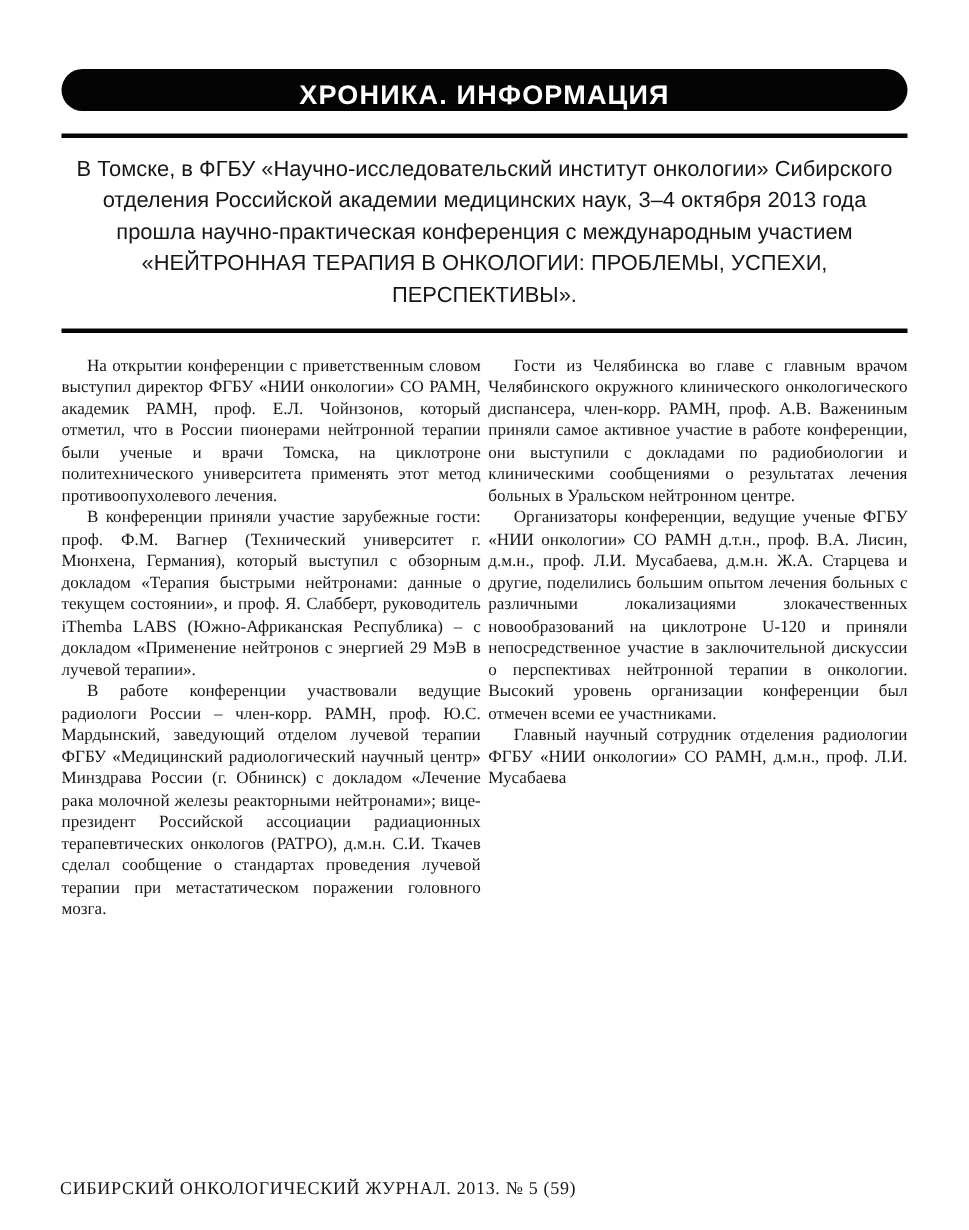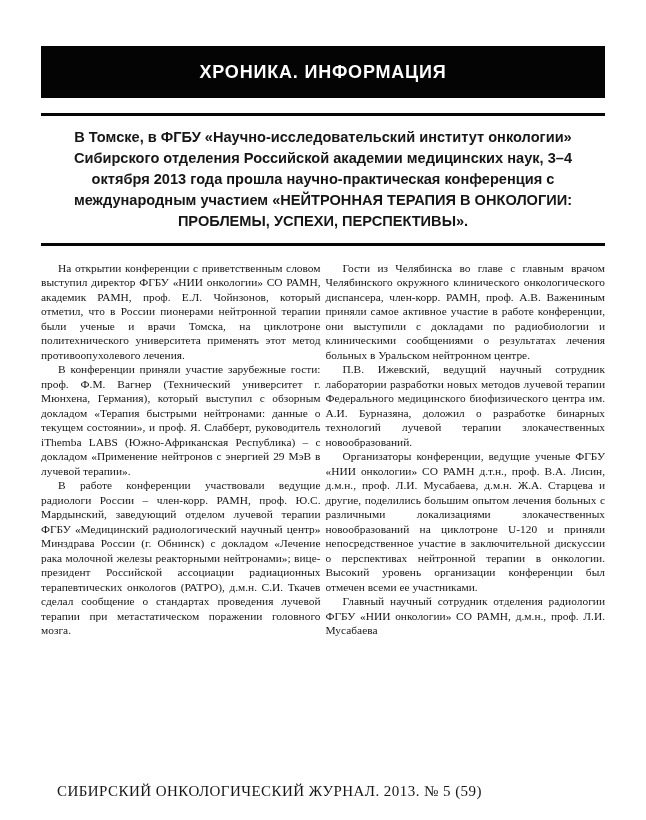--- a/index.html
+++ b/index.html
@@ -9,41 +9,42 @@
     height: 820px;
     background: #ffffff;
     box-sizing: border-box;
     padding: 46px 41px;
     font-family: "Liberation Serif", serif;
     color: #161616;
     overflow: hidden;
   }
   .header-bar {
     background: #040404;
-    height: 52px;
+    height: 28px;
     display: flex;
-    align-items: center;
+    align-items: flex-end;
     justify-content: center;
+    border-radius: 18px;
   }
   .header-title {
     color: #ffffff;
     font-family: "Liberation Sans", sans-serif;
     font-weight: bold;
     font-size: 18px;
     letter-spacing: 0.8px;
     white-space: nowrap;
   }
   .rule {
     height: 3px;
     background: #050505;
   }
   .rule-top { margin-top: 15px; }
   .lead {
     font-family: "Liberation Sans", sans-serif;
-    font-weight: bold;
+    font-weight: normal;
     text-align: center;
     font-size: 14.6px;
     line-height: 1.44;
     margin: 11px 4px 11px 4px;
   }
   .columns {
     display: flex;
     gap: 5px;
     margin-top: 15px;
   }
@@ -54,23 +55,23 @@
     line-height: 1.27;
   }
   .para {
     margin: 0;
     text-indent: 17px;
   }
   .signature {
   }
   .footer {
     position: absolute;
-    left: 57px;
+    left: 40px;
     bottom: 20px;
-    font-size: 15px;
+    font-size: 12px;
     letter-spacing: 0.45px;
     white-space: nowrap;
   }
 </style>
 </head>
 <body>
 
 <div class="page">
 
   <div class="header-bar">
@@ -84,21 +85,20 @@
   <div class="rule rule-bottom"></div>
 
   <div class="columns">
     <div class="col">
       <p class="para">На открытии конференции с приветственным словом выступил директор ФГБУ «НИИ онкологии» СО РАМН, академик РАМН, проф. Е.Л. Чойнзонов, который отметил, что в России пионерами нейтронной терапии были ученые и врачи Томска, на циклотроне политехнического университета применять этот метод противоопухолевого лечения.</p>
       <p class="para">В конференции приняли участие зарубежные гости: проф. Ф.М. Вагнер (Технический университет г. Мюнхена, Германия), который выступил с обзорным докладом «Терапия быстрыми нейтронами: данные о текущем состоянии», и проф. Я. Слабберт, руководитель iThemba LABS (Южно-Африканская Республика) – с докладом «Применение нейтронов с энергией 29 МэВ в лучевой терапии».</p>
       <p class="para">В работе конференции участвовали ведущие радиологи России – член-корр. РАМН, проф. Ю.С. Мардынский, заведующий отделом лучевой терапии ФГБУ «Медицинский радиологический научный центр» Минздрава России (г. Обнинск) с докладом «Лечение рака молочной железы реакторными нейтронами»; вице-президент Российской ассоциации радиационных терапевтических онкологов (РАТРО), д.м.н. С.И. Ткачев сделал сообщение о стандартах проведения лучевой терапии при метастатическом поражении головного мозга.</p>
     </div>
     <div class="col">
       <p class="para">Гости из Челябинска во главе с главным врачом Челябинского окружного клинического онкологического диспансера, член-корр. РАМН, проф. А.В. Важениным приняли самое активное участие в работе конференции, они выступили с докладами по радиобиологии и клиническими сообщениями о результатах лечения больных в Уральском нейтронном центре.</p>
-      <p class="para">П.В. Ижевский, ведущий научный сотрудник лаборатории разработки новых методов лучевой терапии Федерального медицинского биофизического центра им. А.И. Бурназяна, доложил о разработке бинарных технологий лучевой терапии злокачественных новообразований.</p>
       <p class="para">Организаторы конференции, ведущие ученые ФГБУ «НИИ онкологии» СО РАМН д.т.н., проф. В.А. Лисин, д.м.н., проф. Л.И. Мусабаева, д.м.н. Ж.А. Старцева и другие, поделились большим опытом лечения больных с различными локализациями злокачественных новообразований на циклотроне U-120 и приняли непосредственное участие в заключительной дискуссии о перспективах нейтронной терапии в онкологии. Высокий уровень организации конференции был отмечен всеми ее участниками.</p>
       <p class="para signature">Главный научный сотрудник отделения радиологии ФГБУ «НИИ онкологии» СО РАМН, д.м.н., проф. Л.И. Мусабаева</p>
     </div>
   </div>
 
   <div class="footer">СИБИРСКИЙ ОНКОЛОГИЧЕСКИЙ ЖУРНАЛ. 2013. № 5 (59)</div>
 
 </div>
 
 </body></html>

